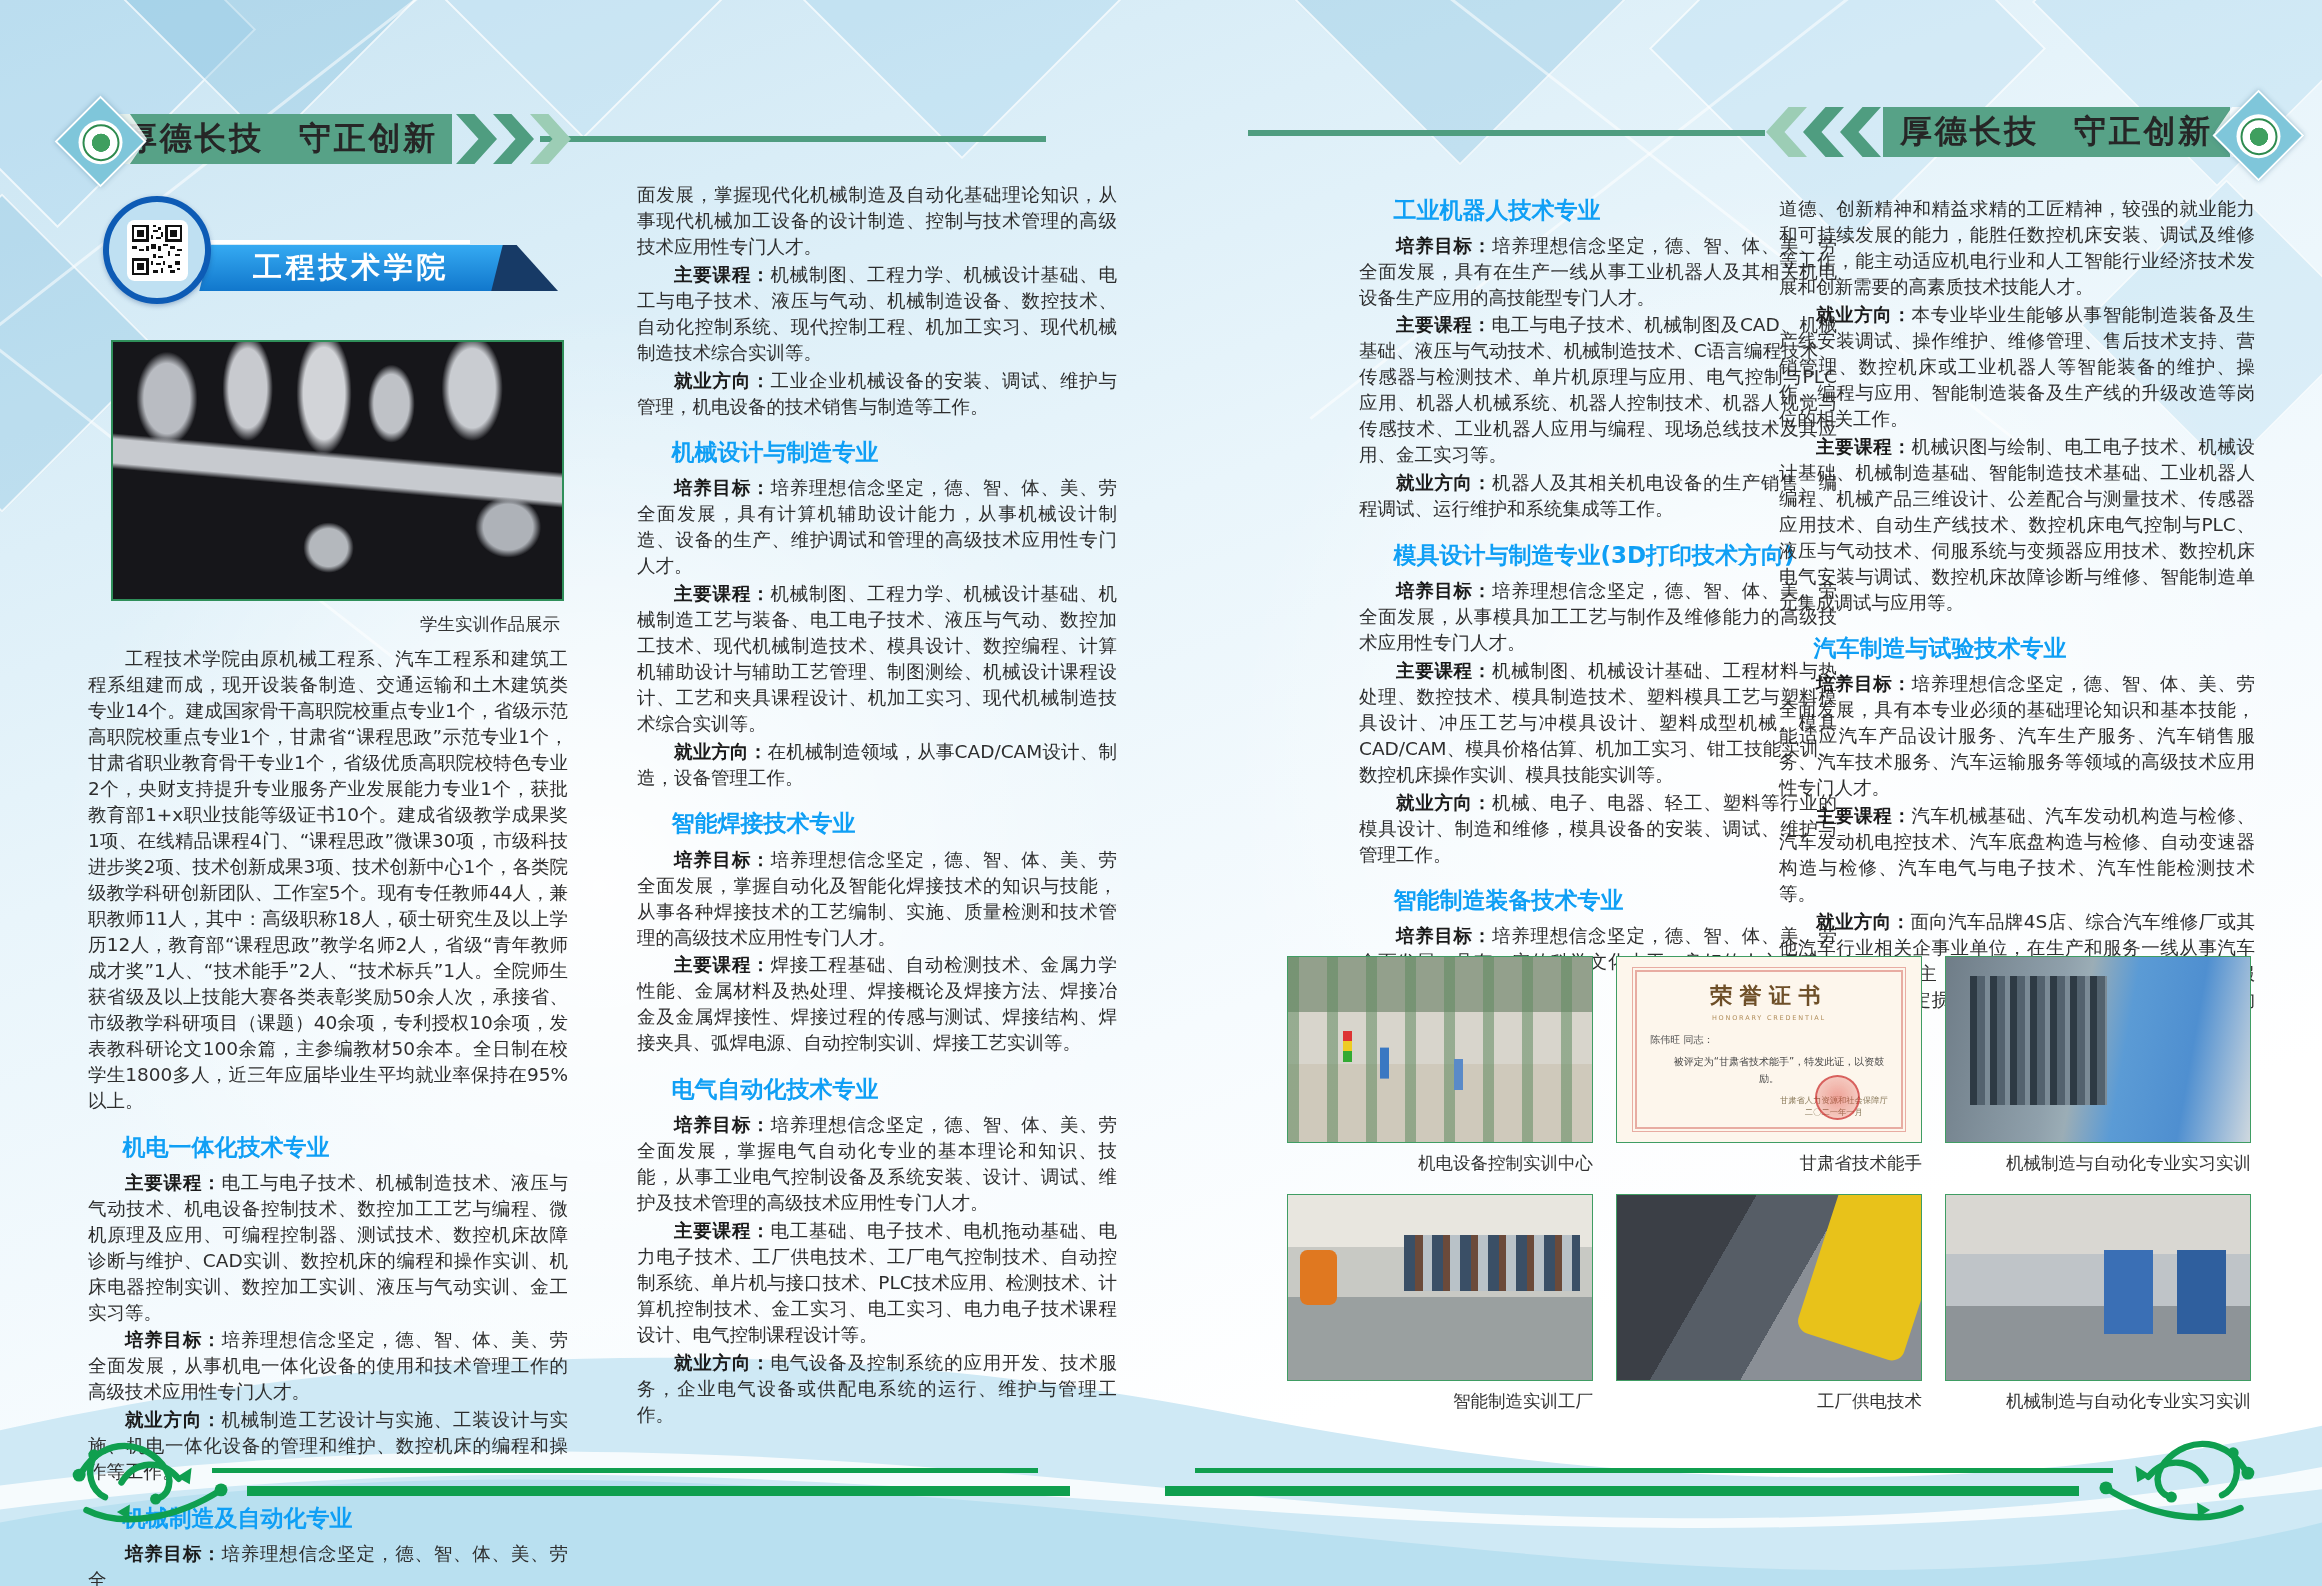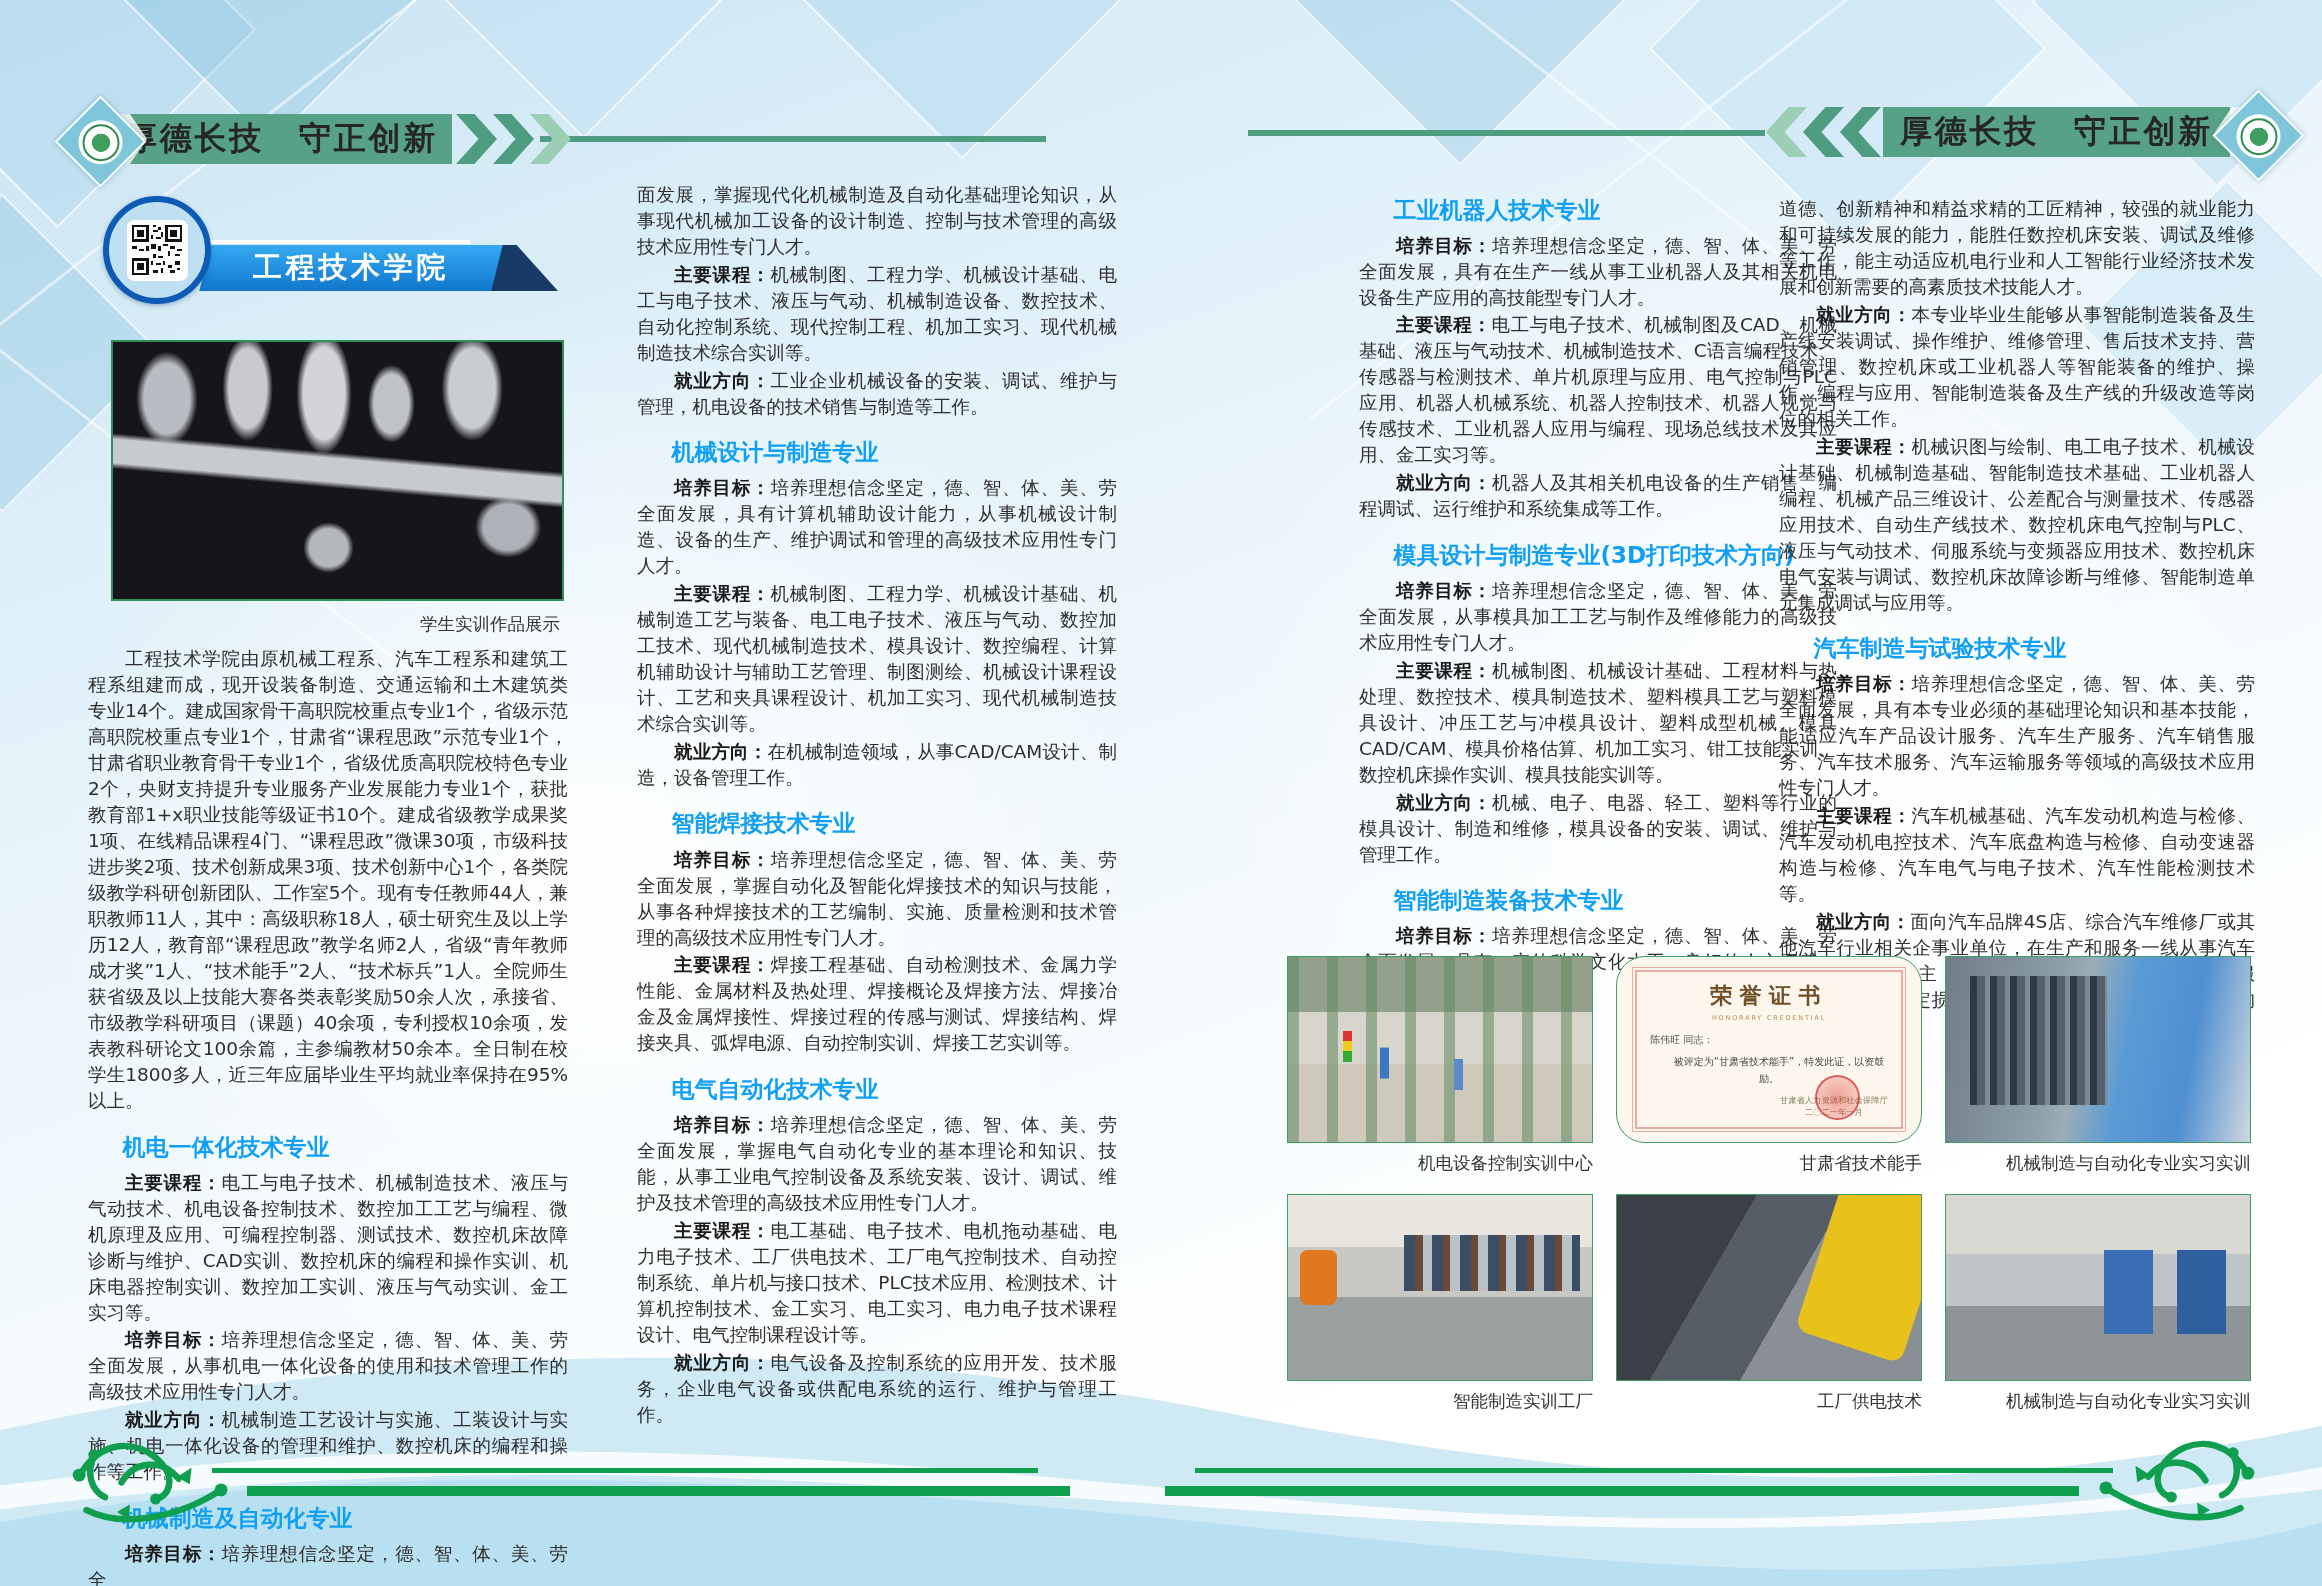--- a/index.html
+++ b/index.html
@@ -75,21 +75,21 @@
   .photo-factory::before{content:"";position:absolute;left:4%;top:30%;width:37px;height:55px;background:#e07820;border-radius:7.4px;}
   .photo-factory::after{content:"";position:absolute;right:4%;top:22%;width:58%;height:30%;
       background:repeating-linear-gradient(90deg,#3a4f66 0 11px,#6b4a3a 11px 18.5px,#b9c2c8 18.5px 28px);}
   .photo-robot{background:linear-gradient(120deg,#3b3f46 0 34%,#565d66 34% 56%,#8a8f96 56% 100%);}
   .photo-robot::before{content:"";position:absolute;right:-9.2px;top:-18.5px;width:111px;height:175px;
       background:#e8c21a;transform:rotate(18deg);border-radius:13px;}
   .photo-workshop{background:linear-gradient(180deg,#d9d7d2 0 32%,#bfc4c8 32% 60%,#8e9498 60% 100%);}
   .photo-workshop::after{content:"";position:absolute;left:0;top:30%;width:100%;height:45%;
       background:linear-gradient(90deg,rgba(0,0,0,0) 0 52%,#3a6fb5 52% 68%,rgba(0,0,0,0) 68% 76%,#2f5f9e 76% 92%,rgba(0,0,0,0) 92%);}
   
-  .photo-certificate{background:#fdf6ec;display:flex;align-items:center;justify-content:center;border-radius:29px;}
+  .photo-certificate{background:#fdf6ec;display:flex;align-items:center;justify-content:center;}
   .cert-inner{width:88%;height:86%;border:2.8px solid #e8aca2;outline:0.9px solid #e8aca2;outline-offset:2.8px;
       position:relative;display:flex;flex-direction:column;align-items:center;padding-top:9.2px;box-sizing:border-box;}
   .cert-title{color:#6e4f28;font-weight:bold;font-size:22px;letter-spacing:7.4px;}
   .cert-sub{color:#b08d5a;font-size:6.5px;letter-spacing:1.8px;margin-top:2.8px;}
   .cert-name{align-self:flex-start;margin:11px 0 0 13px;font-size:10px;color:#555;}
   .cert-body{margin:7.4px 13px 0 13px;font-size:10px;color:#444;line-height:16.6px;text-align:center;text-indent:2em;}
   .cert-issuer{position:absolute;right:13px;bottom:9.2px;font-size:8.3px;color:#8a7a5a;text-align:center;line-height:12px;}
   .cert-stamp{position:absolute;right:41px;bottom:7.4px;width:41px;height:41px;border-radius:50%;
       border:2.8px solid rgba(200,40,40,.65);background:radial-gradient(circle,rgba(220,60,50,.45),rgba(220,60,50,.15));}
   

